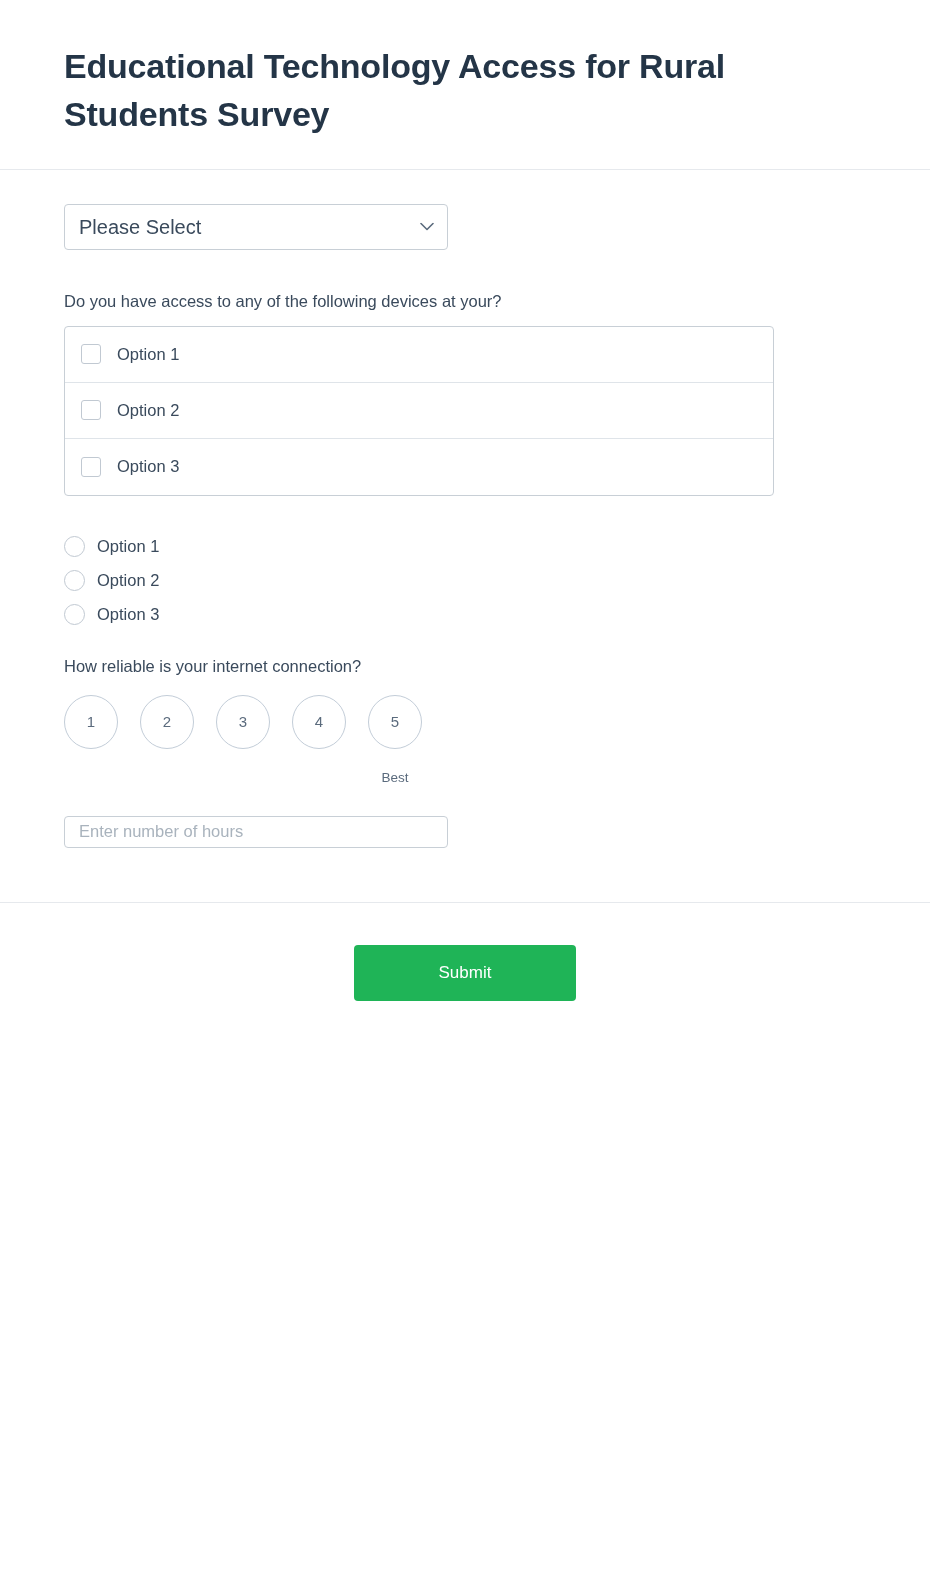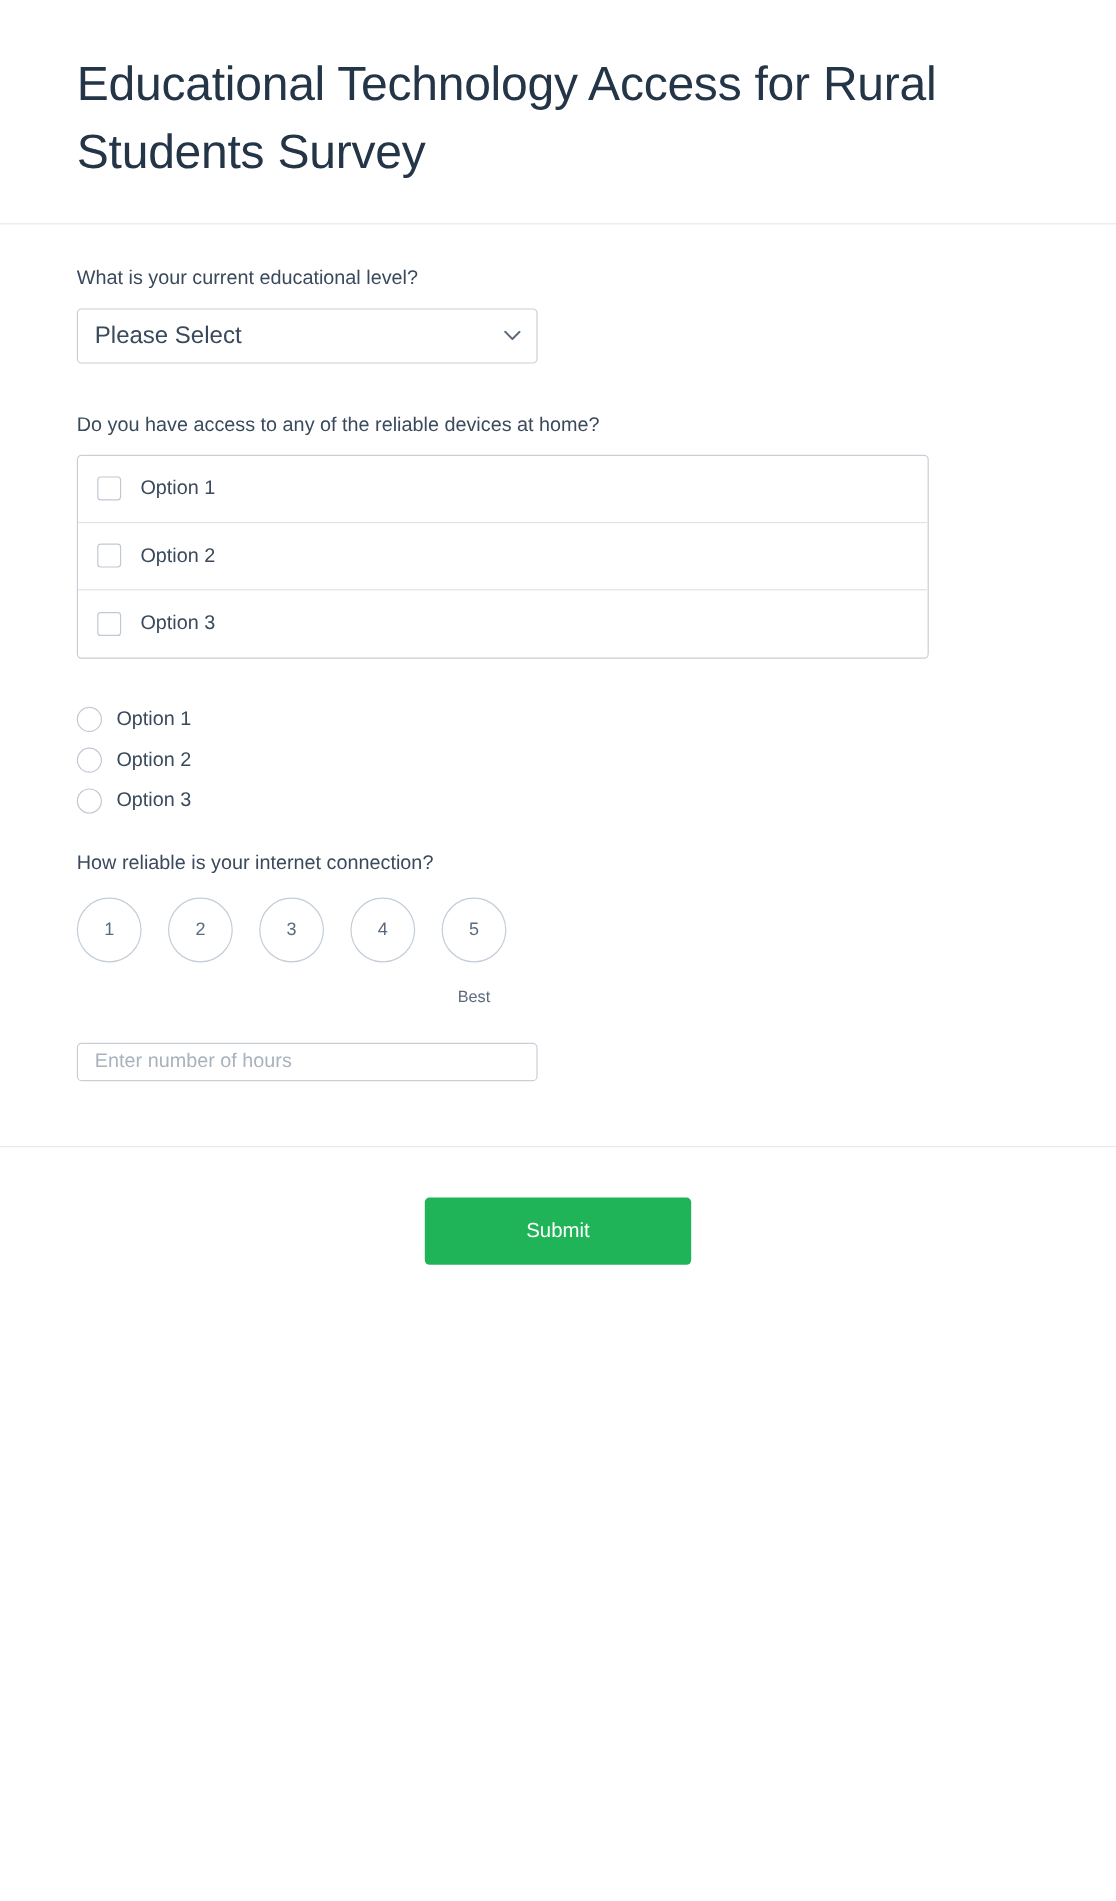--- a/index.html
+++ b/index.html
@@ -18,23 +18,23 @@
   .form-wrap {
     width: 930px;
     margin: 0 auto;
     background: #ffffff;
   }
   .form-header {
     padding: 42px 64px 30px 64px;
     border-bottom: 1px solid #e6e9ed;
   }
   .form-title {
-    font-size: 40px;
+    font-size: 34px;
     line-height: 1.42;
-    font-weight: normal;
+    font-weight: bold;
     color: #243547;
     margin: 0;
     letter-spacing: -0.2px;
   }
   .form-body {
     padding: 34px 64px 24px 64px;
   }
   .question {
     margin-bottom: 30px;
   }
@@ -205,37 +205,36 @@
 
 <div class="form-wrap">
 
   <div class="form-header">
     <h1 class="form-title">Educational Technology Access for Rural Students Survey</h1>
   </div>
 
   <div class="form-body">
 
     <div class="question">
-      <div class="q-label">What is your current educational level?</div>
       <div class="select-box">
         <select class="styled-select">
           <option>Please Select</option>
         </select>
         <span class="select-chevron">
           <svg width="14" height="9" viewBox="0 0 14 9" fill="none" xmlns="http://www.w3.org/2000/svg">
             <path d="M1 1L7 7L13 1" stroke="#5b6b7d" stroke-width="1.6" stroke-linecap="round" stroke-linejoin="round"></path>
           </svg>
         </span>
       </div>
     </div>
 
     <div class="gap-sm"></div>
 
     <div class="question">
-      <div class="q-label">Do you have access to any of the reliable devices at home?</div>
+      <div class="q-label">Do you have access to any of the following devices at your?</div>
       <div class="check-table">
         <div class="check-row">
           <span class="check-box"></span>
           <span class="check-label">Option 1</span>
         </div>
         <div class="check-row">
           <span class="check-box"></span>
           <span class="check-label">Option 2</span>
         </div>
         <div class="check-row">

